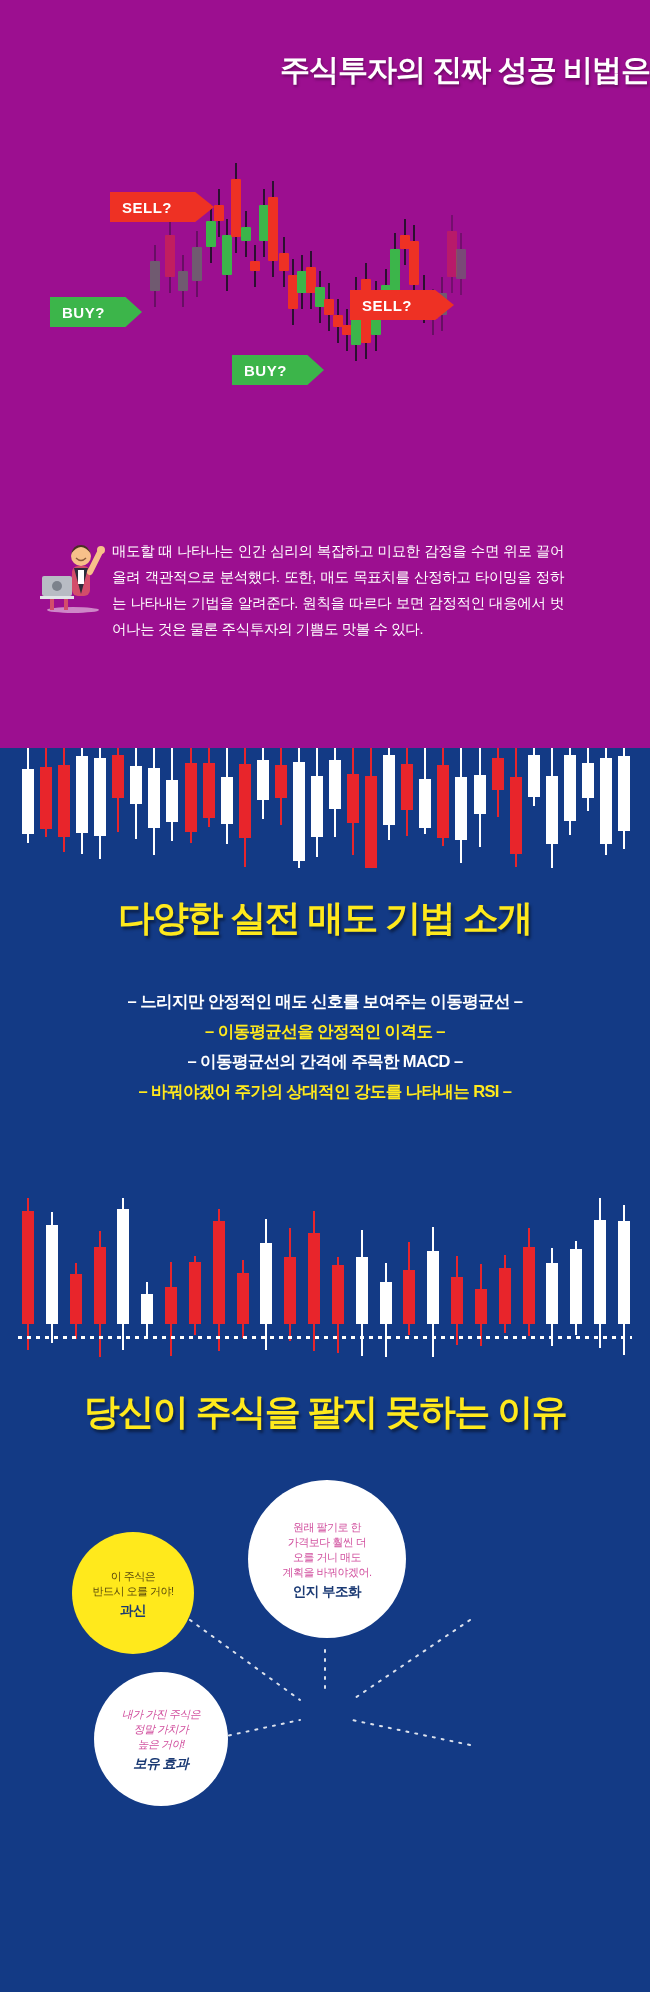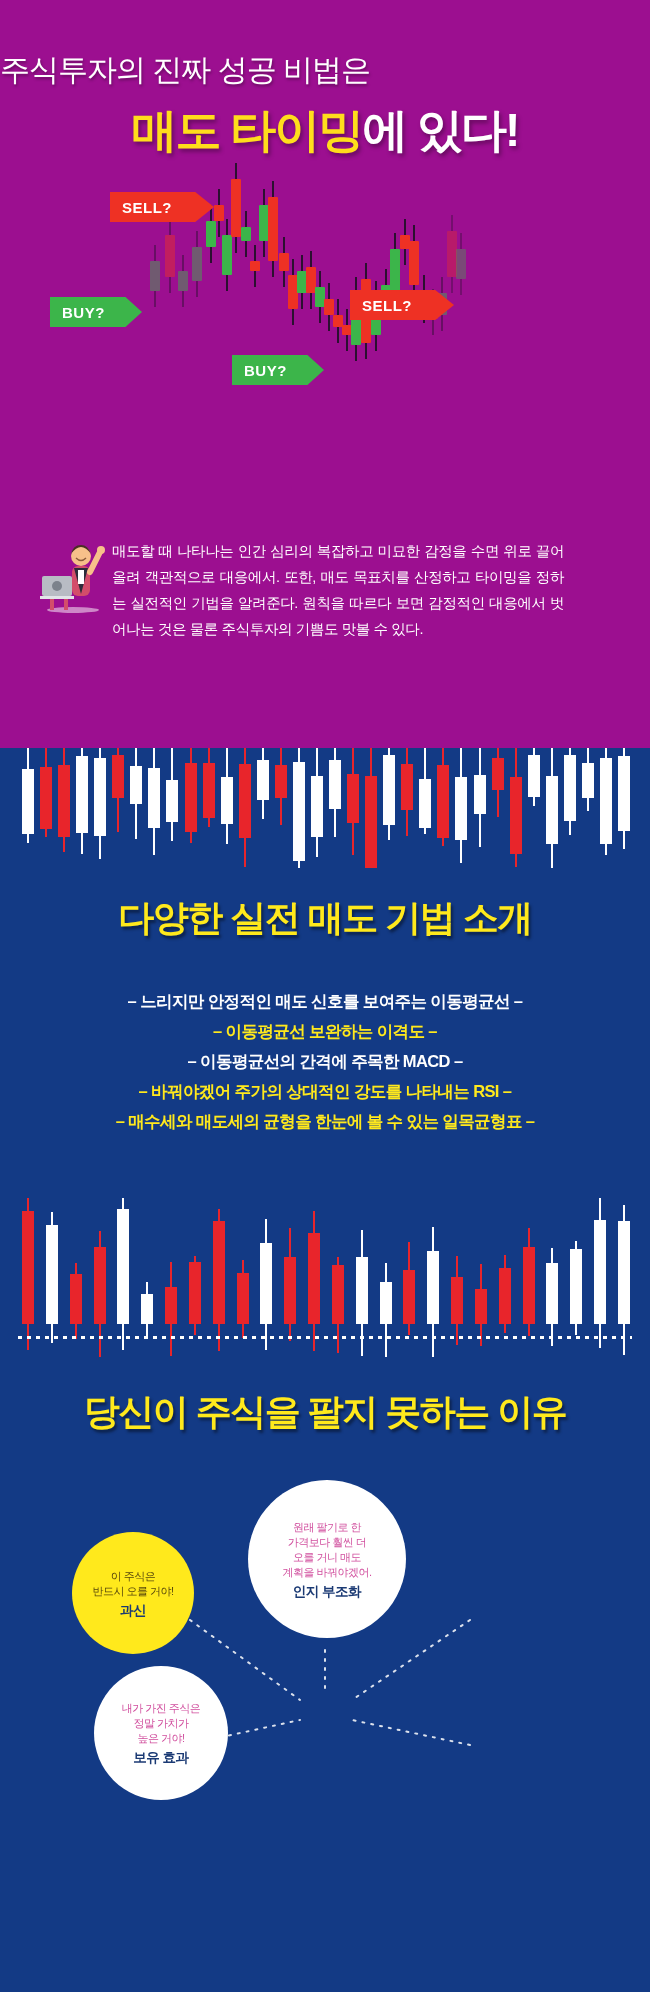--- a/index.html
+++ b/index.html
@@ -7,22 +7,22 @@
     width:650px; height:1992px; overflow:hidden;
     font-family:"Liberation Sans", sans-serif;
     background:#0f2e7a;
   }
   .page { position:relative; width:650px; height:1992px; }
 
   
   .hero { position:absolute; left:0; top:0; width:650px; height:748px;
           background:#9c0f90; overflow:hidden; }
   .hero-title1 {
-    position:absolute; top:50px; left:0; width:650px; text-align:left;
-    color:#ffffff; font-size:30px; font-weight:normal; letter-spacing:-1px;
+    position:absolute; top:50px; left:0; width:650px; text-align:right;
+    color:#ffffff; font-size:30px; font-weight:bold; letter-spacing:-1px;
     text-shadow:1px 2px 3px rgba(0,0,0,.35);
   }
   .hero-title2 {
     position:absolute; top:100px; left:0; width:650px; text-align:center;
     font-size:46px; font-weight:bold; letter-spacing:-2px;
     text-shadow:2px 3px 4px rgba(0,0,0,.35);
   }
   .hero-title2 .y { color:#ffdd1c; }
   .hero-title2 .w { color:#ffffff; }
 
@@ -92,23 +92,20 @@
   .dots { position:absolute; left:0; top:0; width:650px; height:420px; }
 </style>
 </head>
 <body>
 
 <div class="page">
 
   <section class="hero">
 
     <div class="hero-title1">주식투자의 진짜 성공 비법은</div>
-    <div class="hero-title2">
-      <span class="y">매도 타이밍</span><span class="w">에 있다!</span>
-    </div>
 
     <div class="hero-chart" id="heroChart">
         <div class="cndl" style="left: 150px; top: 70px; width: 10px; height: 62px; opacity: 0.45;">
           <span class="wick" style="top:0;height:62px"></span>
           <span class="body" style="top:16px;height:30px;background:#3cb54a"></span>
         </div>
         <div class="cndl" style="left: 165px; top: 44px; width: 10px; height: 74px; opacity: 0.45;">
           <span class="wick" style="top:0;height:74px"></span>
           <span class="body" style="top:16px;height:42px;background:#ee3124"></span>
         </div>
@@ -249,21 +246,21 @@
       <rect x="34" y="36" width="18" height="30" rx="6" fill="#d34d6b"></rect>
       <path d="M36 38 L43 64 L50 38 Z" fill="#2c2c3a"></path>
       <rect x="40" y="40" width="6" height="14" fill="#ffffff"></rect>
       <circle cx="43" cy="26" r="10" fill="#f7c08a"></circle>
       <path d="M33 24 q10 -14 20 0 q-3 -9 -10 -9 q-8 0 -10 9 z" fill="#4a2f24"></path>
       <path d="M38 28 q5 5 10 0" stroke="#8a5a3a" stroke-width="1.4" fill="none"></path>
       <path d="M52 42 L62 22" stroke="#f7c08a" stroke-width="6" stroke-linecap="round"></path>
       <circle cx="63" cy="20" r="4" fill="#f7c08a"></circle>
     </svg>
 
-    <p class="hero-para">매도할 때 나타나는 인간 심리의 복잡하고 미묘한 감정을 수면 위로 끌어올려 객관적으로 대응에서. 또한, 매도 목표치를 산정하고 타이밍을 정하는 실전적인 기법을 알려준다. 원칙을 따르다 보면 감정적인 대응에서 벗어나는 것은 물론 주식투자의 기쁨도 맛볼 수 있다.</p>
+    <p class="hero-para">매도할 때 나타나는 인간 심리의 복잡하고 미묘한 감정을 수면 위로 끌어올려 객관적으로 분석했다. 또한, 매도 목표치를 산정하고 타이밍을 정하는 나타내는 기법을 알려준다. 원칙을 따르다 보면 감정적인 대응에서 벗어나는 것은 물론 주식투자의 기쁨도 맛볼 수 있다.</p>
   </section>
 
   <section class="blue">
 
     <div class="bars-top" id="barsTop">
         <div class="bar" style="left: 22px; top: 0px; width: 12px; height: 95.3547px;">
           <span class="w" style="top:0;height:95.35465534979423px;background:#ffffff"></span>
           <span class="b" style="top:20.580529835390948px;height:65.30987654320987px;background:#ffffff"></span>
         </div>
         <div class="bar" style="left: 40.0606px; top: 0px; width: 12px; height: 89.4338px;">
@@ -397,24 +394,23 @@
         <div class="bar" style="left: 618px; top: 0px; width: 12px; height: 101.275px;">
           <span class="w" style="top:0;height:101.27523148148148px;background:#ffffff"></span>
           <span class="b" style="top:8.245241769547325px;height:74.9283950617284px;background:#ffffff"></span>
         </div>
       </div>
 
     <h2 class="sec-heading" style="top:146px;">다양한 실전 매도 기법 소개</h2>
 
     <ul class="tech-list" style="top:238px;" id="techList">
         <li class="w">– 느리지만 안정적인 매도 신호를 보여주는 이동평균선 –</li>
-        <li class="y">– 이동평균선 보완하는 이격도 –</li>
+        <li class="y">– 이동평균선을 안정적인 이격도 –</li>
         <li class="w">– 이동평균선의 간격에 주목한 MACD –</li>
         <li class="y">– 바꿔야겠어 주가의 상대적인 강도를 나타내는 RSI –</li>
-        <li class="y">– 매수세와 매도세의 균형을 한눈에 볼 수 있는 일목균형표 –</li>
       </ul>
 
     <div class="bars-mid" id="barsMid" style="top:450px;">
         <div class="bar" style="left: 22px; top: -8.70642px; width: 12px; height: 160.561px;">
           <span class="w" style="top:0;height:160.56110253772292px;background:#e8252b"></span>
           <span class="b" style="top:21.384336419753087px;height:113.32208504801098px;background:#e8252b"></span>
         </div>
         <div class="bar" style="left: 45.84px; top: 14.4468px; width: 12px; height: 130.374px;">
           <span class="w" style="top:0;height:130.3744427297668px;background:#ffffff"></span>
           <span class="b" style="top:12.908033264746226px;height:98.6451646090535px;background:#ffffff"></span>
@@ -535,21 +531,21 @@
         <div class="msg">원래 팔기로 한<br>가격보다 훨씬 더<br>오를 거니 매도<br>계획을 바꿔야겠어.</div>
         <div class="name">인지 부조화</div>
       </div>
 
       <div class="bubble yellow" style="left:72px; top:72px; width:122px; height:122px;">
         <div class="msg">이 주식은<br>반드시 오를 거야!</div>
         <div class="name">과신</div>
       </div>
 
 
-      <div class="bubble white" style="left:94px; top:206px; width:134px; height:134px;">
+      <div class="bubble white" style="left:94px; top:212px; width:134px; height:134px;font-style:italic;">
         <div class="msg">내가 가진 주식은<br>정말 가치가<br>높은 거야!</div>
         <div class="name">보유 효과</div>
       </div>
 
     </div>
 
   </section>
 </div>
 
 </body></html>

